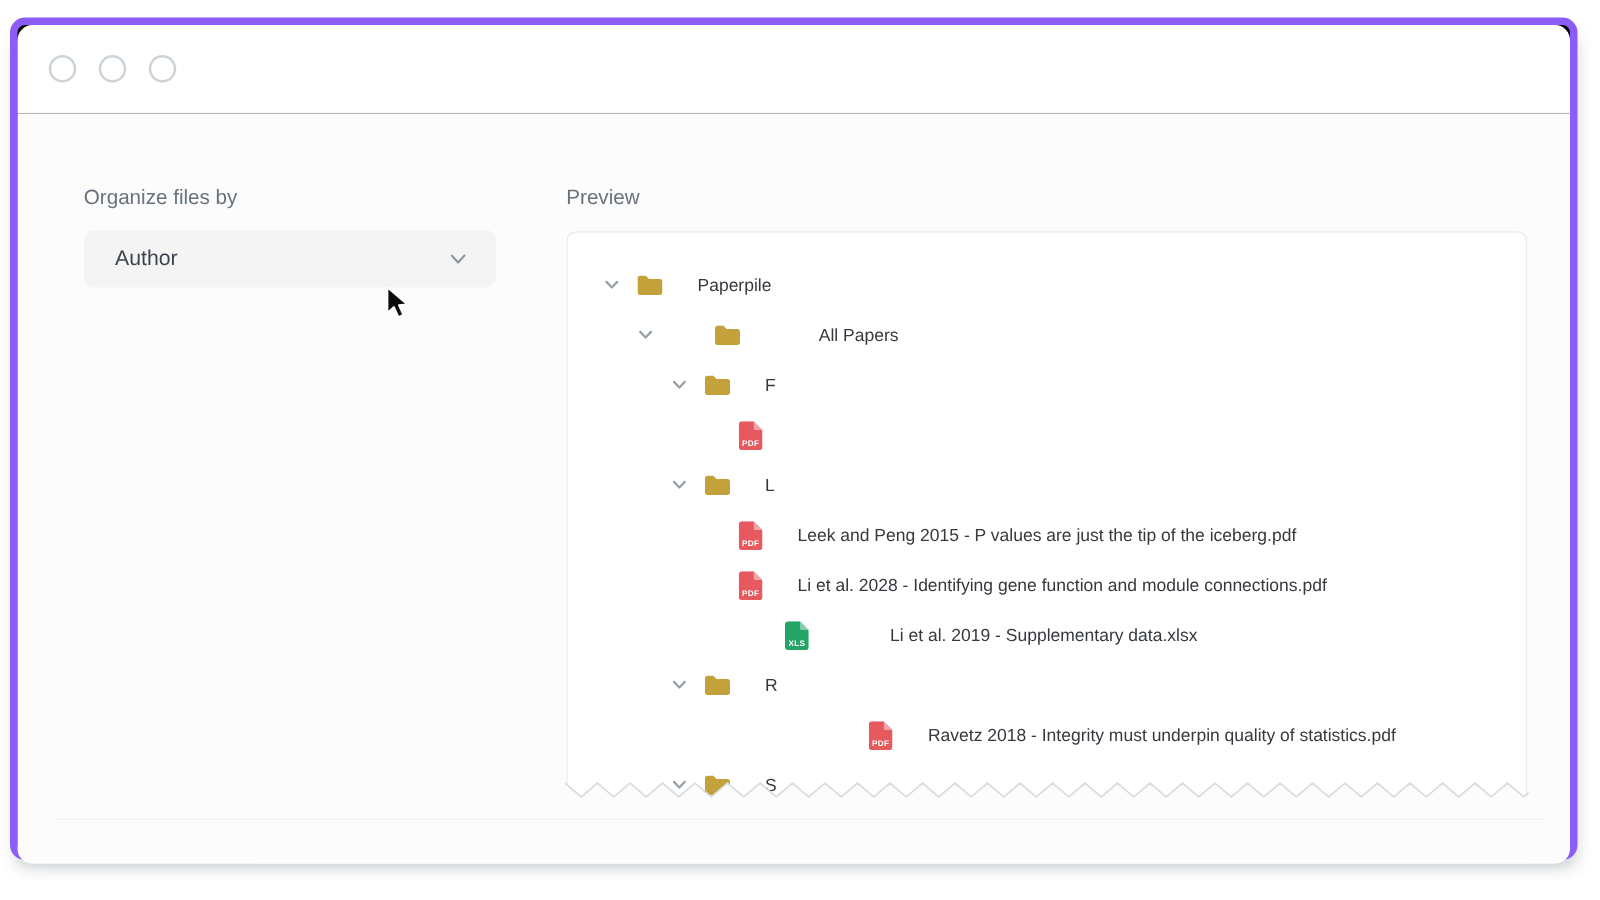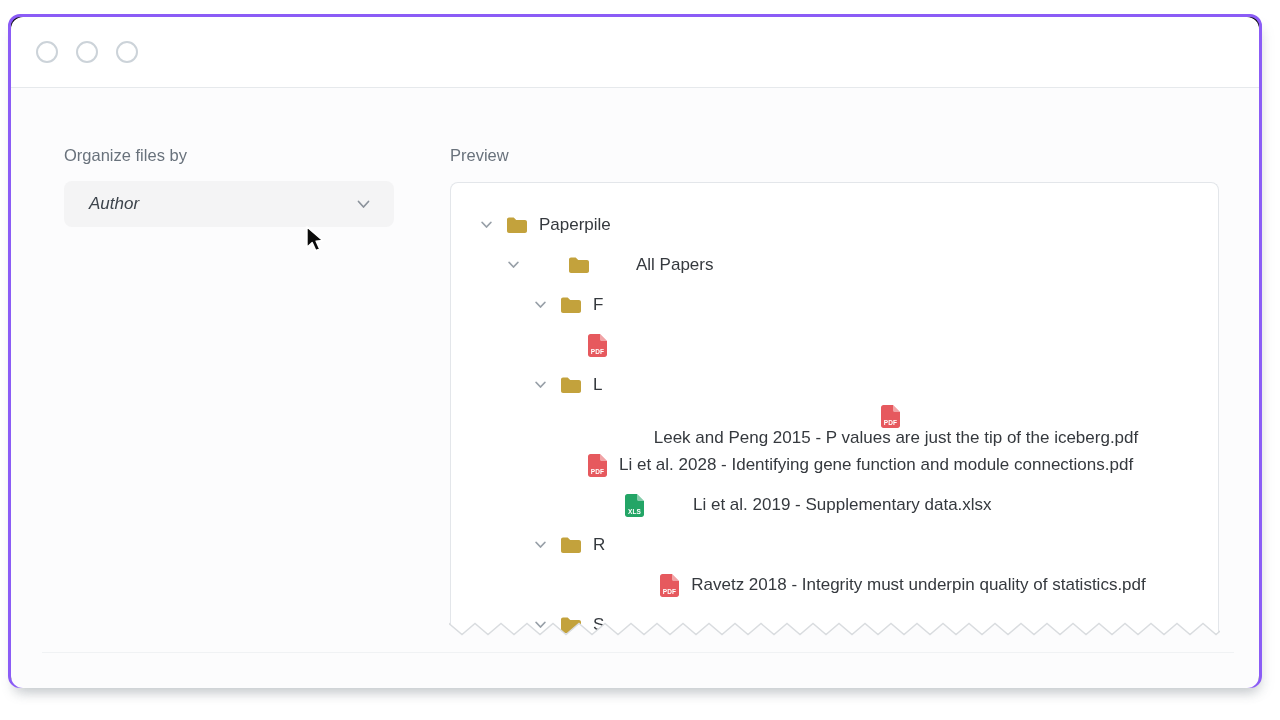--- a/index.html
+++ b/index.html
@@ -18,21 +18,21 @@
     font-family:"Liberation Sans", sans-serif;
     background:#ffffff;
     position:relative;
     overflow:hidden;
   }
   .window{
     position:absolute;
     left:8px; top:14px;
     width:1254px; height:674px;
     background:#000000;
-    border:3px solid #8b5cf6;
+    border:6px solid #8b5cf6;
     border-radius:12px;
     box-shadow:0 10px 12px -5px rgba(110,120,130,0.30), 6px 8px 14px -6px rgba(110,120,130,0.18);
   }
   .titlebar{
     height:71px;
     border-bottom:1px solid #e6e9ec;
     border-radius:12px 12px 0 0;
     background:#ffffff;
     display:flex;
     align-items:center;
@@ -63,21 +63,20 @@
   .dropdown{
     position:absolute;
     left:53px; top:93px;
     width:330px; height:46px;
     background:#f4f4f5;
     border-radius:8px;
     display:flex;
     align-items:center;
     padding:0 24px 0 25px;
     cursor:pointer;
-    font-style:italic;
   }
   .dropdown-value{
     font-size:17px;
     color:#3d444c;
     flex:1;
   }
   .preview-box{
     position:absolute;
     left:439px; top:94px;
     width:769px; height:456px;
@@ -96,22 +95,22 @@
     align-items:center;
   }
   .chevron-slot{
     width:26px;
     display:flex;
     align-items:center;
     flex:none;
   }
   .tree-icon{flex:none;display:block;}
   .tree-label{
-    margin-left:12px;
-    font-size:17px;
+    margin-left:28px;
+    font-size:14px;
     color:var(--tree-text);
     white-space:nowrap;
   }
   .folder-fill{fill:var(--folder);}
   .file-pdf .file-body{fill:var(--pdf);}
   .file-xls .file-body{fill:var(--xls);}
   .file-text{
     font-family:"Liberation Sans", sans-serif;
     font-size:6.5px;
     font-weight:bold;
@@ -218,21 +217,21 @@
                 <polyline points="1.2,1.5 5.5,6 9.8,1.5" fill="none" stroke="#98a0a8" stroke-width="1.8" stroke-linecap="round" stroke-linejoin="round"></polyline>
               </svg>
             </span>
             <span>
               <svg class="tree-icon" width="20" height="16" viewBox="0 0 20 16">
                 <path class="folder-fill" d="M0 2.6 C0 1.5 0.9 0.6 2 0.6 H6.7 L9.2 3.1 H18 C19.1 3.1 20 4 20 5.1 V14 C20 15.1 19.1 16 18 16 H2 C0.9 16 0 15.1 0 14 Z"></path>
               </svg>
             </span>
             <span class="tree-label">L</span>
           </div>
-          <div class="tree-row" style="padding-left: 111px; flex-direction: column;">
+          <div class="tree-row" style="padding-left: 111px;">
             <span class="chevron-slot"></span>
             <span>
               <svg class="tree-icon file-pdf" width="19" height="23" viewBox="0 0 19 23">
                 <path class="file-body" d="M2.5 0 H12 L19 7 V20.5 C19 21.9 17.9 23 16.5 23 H2.5 C1.1 23 0 21.9 0 20.5 V2.5 C0 1.1 1.1 0 2.5 0 Z"></path>
                 <path d="M12 0 L19 7 H13.5 C12.7 7 12 6.3 12 5.5 Z" fill="#ffffff" opacity="0.45"></path>
                 <text class="file-text" x="9.5" y="19.5" text-anchor="middle">PDF</text>
               </svg>
             </span>
             <span class="tree-label">Leek and Peng 2015 - P values are just the tip of the iceberg.pdf</span>
           </div>

